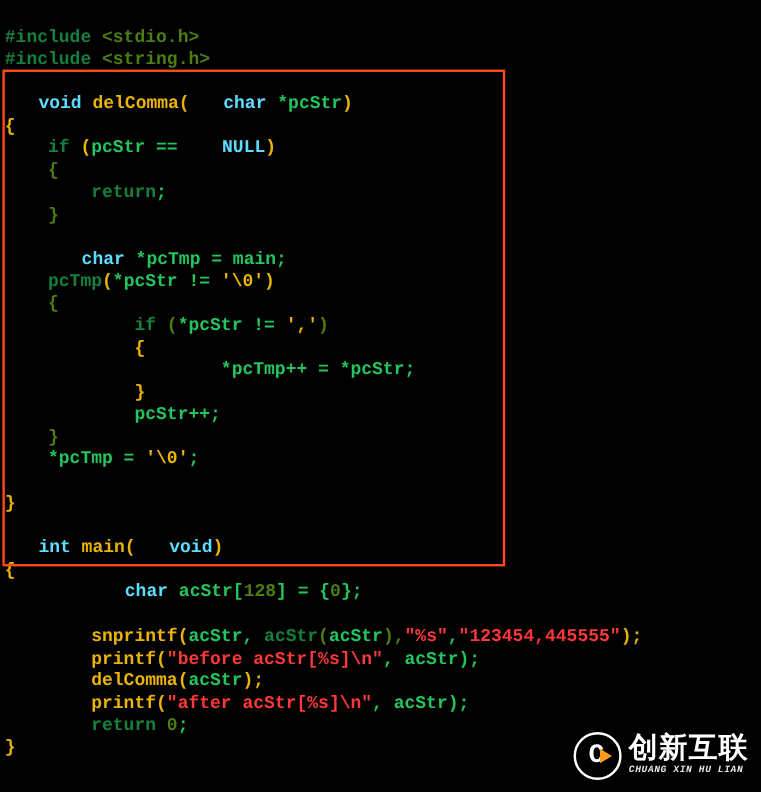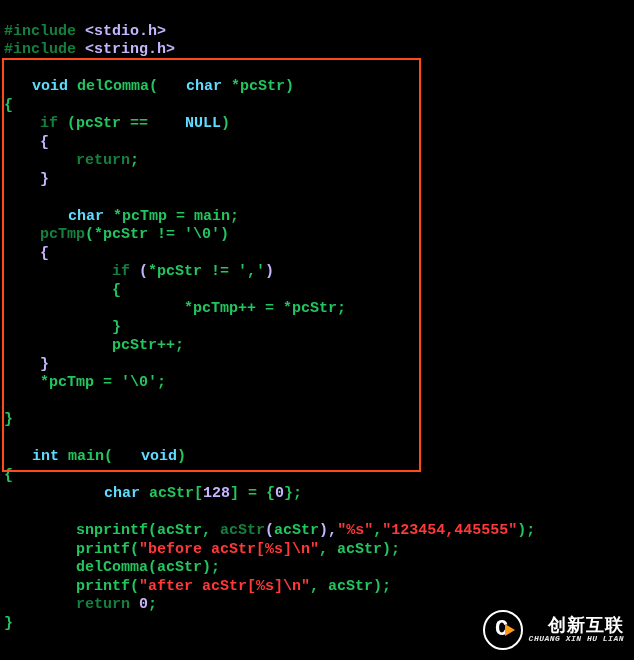--- a/index.html
+++ b/index.html
@@ -16,22 +16,22 @@
     font-weight: bold;
   }
   .code-area {
     position: absolute;
     top: 4px;
     left: 4px;
     white-space: pre;
   }
   .kw-blue    { color: #15803d; }  
   .kw-cyan    { color: #5edcff; margin-left: 28px; }  
-  .mag        { color: #c4b5fd; text-align: right; }  
-  .yel        { color: #22c55e; }  
+  .mag        { color: #4d7c0f; text-align: right; }  
+  .yel        { color: #eab308; }  
   .white      { color: #22c55e; }  
   .red        { color: #ff3838; }  
   .box {
     position: absolute;
     border: 2px solid #ff4a1c;
     background: transparent;
   }
   .watermark {
     position: absolute;
     right: 10px;
@@ -66,24 +66,23 @@
     border-top:6px solid transparent;
     border-bottom:6px solid transparent;
     border-left:10px solid #ff9a1a;
   }
   .watermark .text {
     display:flex;
     flex-direction:column;
     line-height:1;
   }
   .watermark .text .big {
-    font-size:18px;
+    font-size:24px;
     font-weight:bold;
     letter-spacing:1px;
-    text-align:right;
   }
   .watermark .text .small {
     font-size:8px;
     letter-spacing:0.5px;
     opacity:.9;
     font-style:italic;
   }
 </style>
 </head>
 <body>

